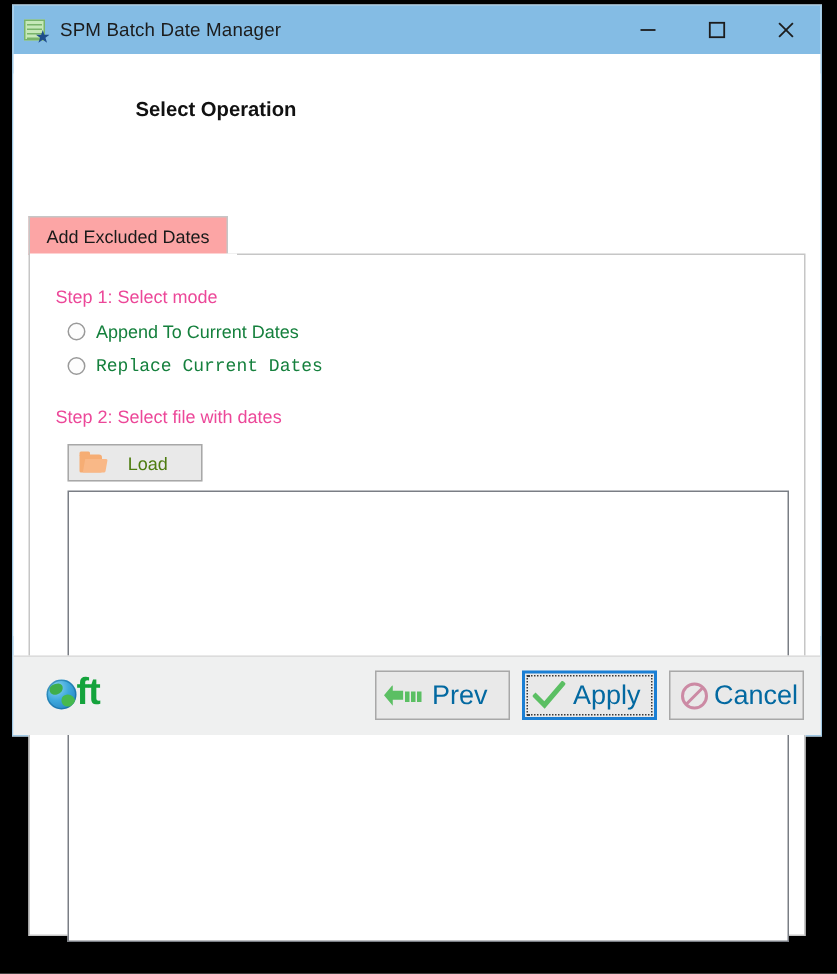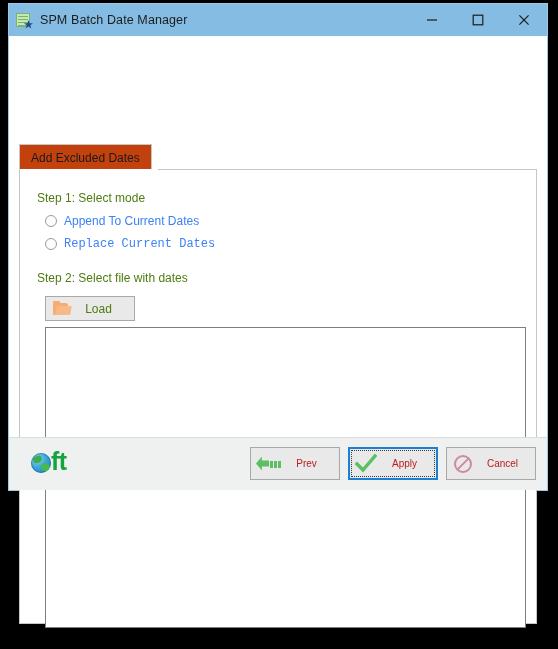--- a/index.html
+++ b/index.html
@@ -118,21 +118,21 @@
     top: 95px;
     right: 10px;
     height: 26px;
   }
   .tab {
     position: absolute;
     left: 0;
     top: 0;
     height: 26px;
     padding: 0 11px;
-    background: #c2410c;
+    background: #fca5a5;
     border: 1px solid #c6c6c6;
     border-bottom: none;
     box-sizing: border-box;
     display: flex;
     align-items: center;
     font-size: 12px;
     color: #1a1a1a;
     z-index: 3;
   }
   .tabpanel {
@@ -153,21 +153,21 @@
     width: 138px;
     height: 1px;
     background: #ffffff;
     z-index: 4;
   }
 
   
   .step-label {
     position: absolute;
     font-size: 12px;
-    color: #4d7c0f;
+    color: #ec4899;
   }
   .step1 { left: 17px; top: 21px; }
   .step2 { left: 17px; top: 101px; text-align: right; }
 
   .radio-row {
     position: absolute;
     left: 25px;
     display: flex;
     align-items: center;
     gap: 7px;
@@ -179,21 +179,21 @@
     width: 12px;
     height: 12px;
     border-radius: 50%;
     border: 1px solid #9a9a9a;
     background: #fdfdfd;
     box-sizing: border-box;
     flex: 0 0 auto;
   }
   .radio-label {
     font-size: 12px;
-    color: #3b82f6;
+    color: #15803d;
   }
 
   
   .load-button {
     position: absolute;
     left: 25px;
     top: 126px;
     width: 90px;
     height: 25px;
     background: #e9e9e9;
@@ -331,22 +331,22 @@
   .fbtn .ficon {
     width: 24px;
     height: 22px;
     margin-left: 5px;
     flex: 0 0 auto;
     position: relative;
   }
   .fbtn .flabel {
     flex: 1 1 auto;
     text-align: center;
-    font-size: 10px;
-    color: #b91c1c;
+    font-size: 18px;
+    color: #0369a1;
     padding-right: 6px;
   }
   .fbtn.focused {
     border: 2px solid #1b7fd4;
     background: #e9e9e9;
   }
   .fbtn.focused::after {
     content: "";
     position: absolute;
     left: 1px; top: 1px; right: 1px; bottom: 1px;
@@ -424,20 +424,21 @@
               <line x1="1.4" y1="1.4" x2="10.6" y2="10.6" stroke="#1c1c1c" stroke-width="1.2"></line>
               <line x1="10.6" y1="1.4" x2="1.4" y2="10.6" stroke="#1c1c1c" stroke-width="1.2"></line>
             </svg>
         </span>
       </div>
     </div>
   </div>
 
   <div class="body-area">
 
+    <div class="page-title">Select Operation</div>
 
     <div class="tabstrip">
       <div class="tab">
         <span>Add Excluded Dates</span>
       </div>
     </div>
 
     <div class="tabpanel">
 
       <div class="step-label step1">Step 1: Select mode</div>

